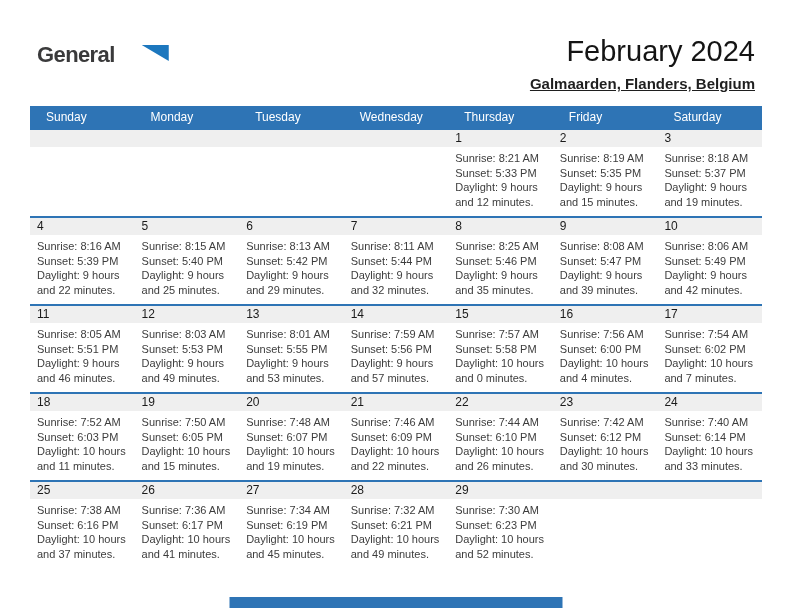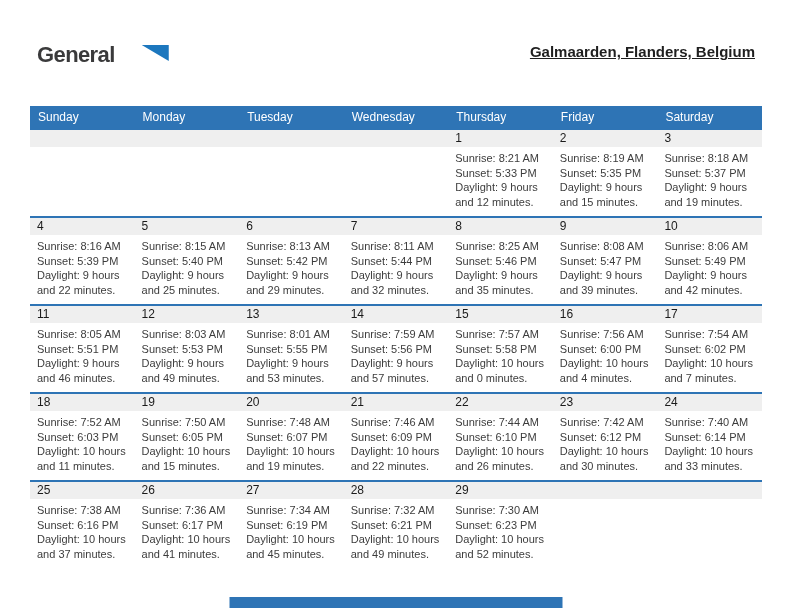--- a/index.html
+++ b/index.html
@@ -36,21 +36,21 @@
   .location { font-size:15px; font-weight:700; color:#1f1f1f; margin-top:7px;text-decoration:underline; }
 
   
   table.cal {
     position:absolute; left:30px; top:106px; width:732px;
     border-collapse:collapse; table-layout:fixed;
   }
   th.wd {
     background:var(--header-blue,#2E74B5);
     color:#ffffff; font-size:12px; font-weight:400;
-    text-align:left; padding:4px 0 4px 8px; height:12px;
+    text-align:left; padding:4px 0 4px 16px; height:12px;
   }
   tbody td {
     border-top:2px solid var(--row-line-blue,#2E74B5);
     vertical-align:top; height:86px; padding:0;
   }
   .date-strip {
     background:var(--date-strip-gray,#EFEFEF);
     height:17px; line-height:17px; padding-left:7px;
     font-size:12px; color:#1b1b1b;
   }
@@ -70,20 +70,21 @@
 <div class="page">
 
   <div class="brand">
     <div class="brand-top">
       <span class="brand-general">General</span>
       <span class="brand-triangle"></span>
     </div>
   </div>
 
   <div class="title-block">
+    <div class="month-title">February 2024</div>
     <div class="location">Galmaarden, Flanders, Belgium</div>
   </div>
 
   <table class="cal">
     <thead>
       <tr>
           <th class="wd">Sunday</th>
           <th class="wd">Monday</th>
           <th class="wd">Tuesday</th>
           <th class="wd">Wednesday</th>

